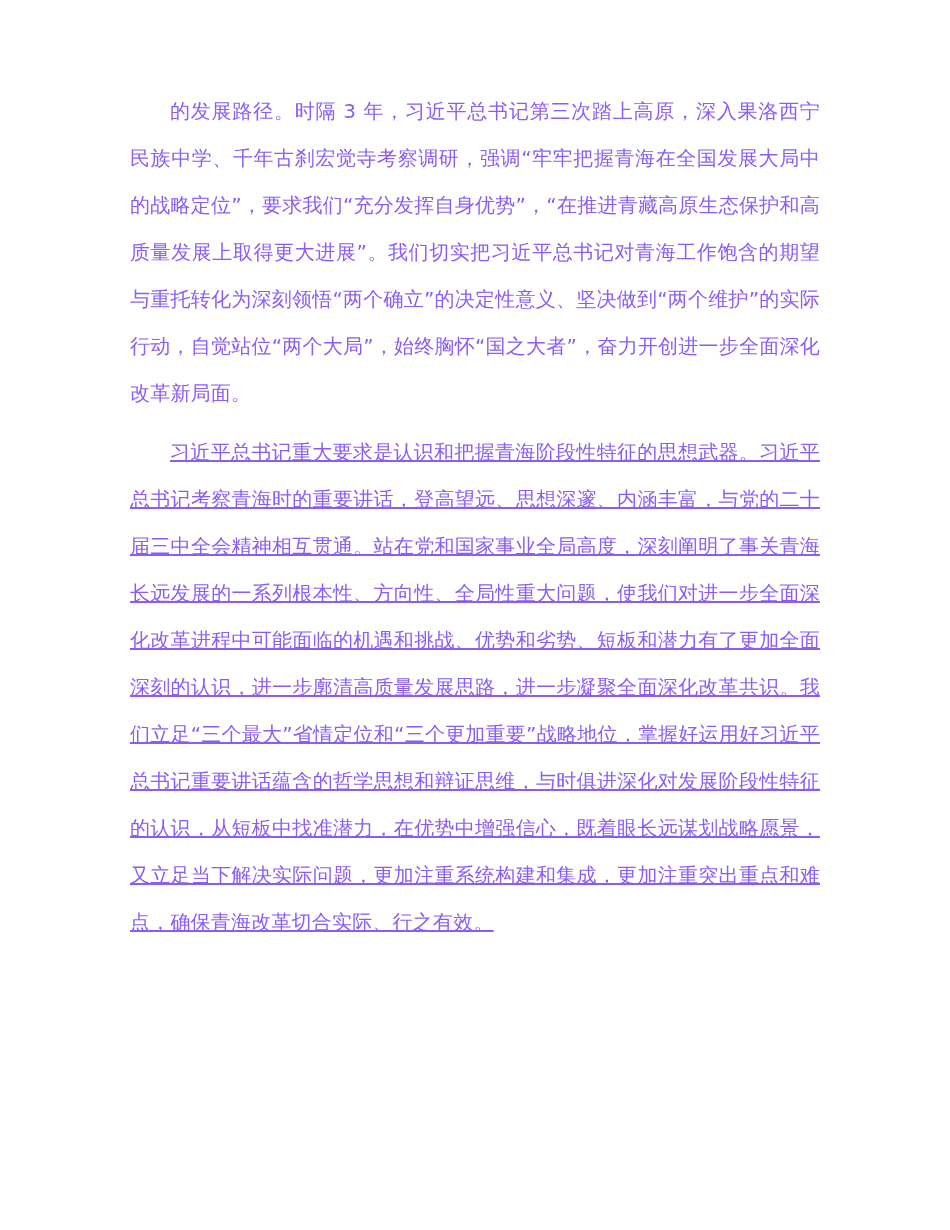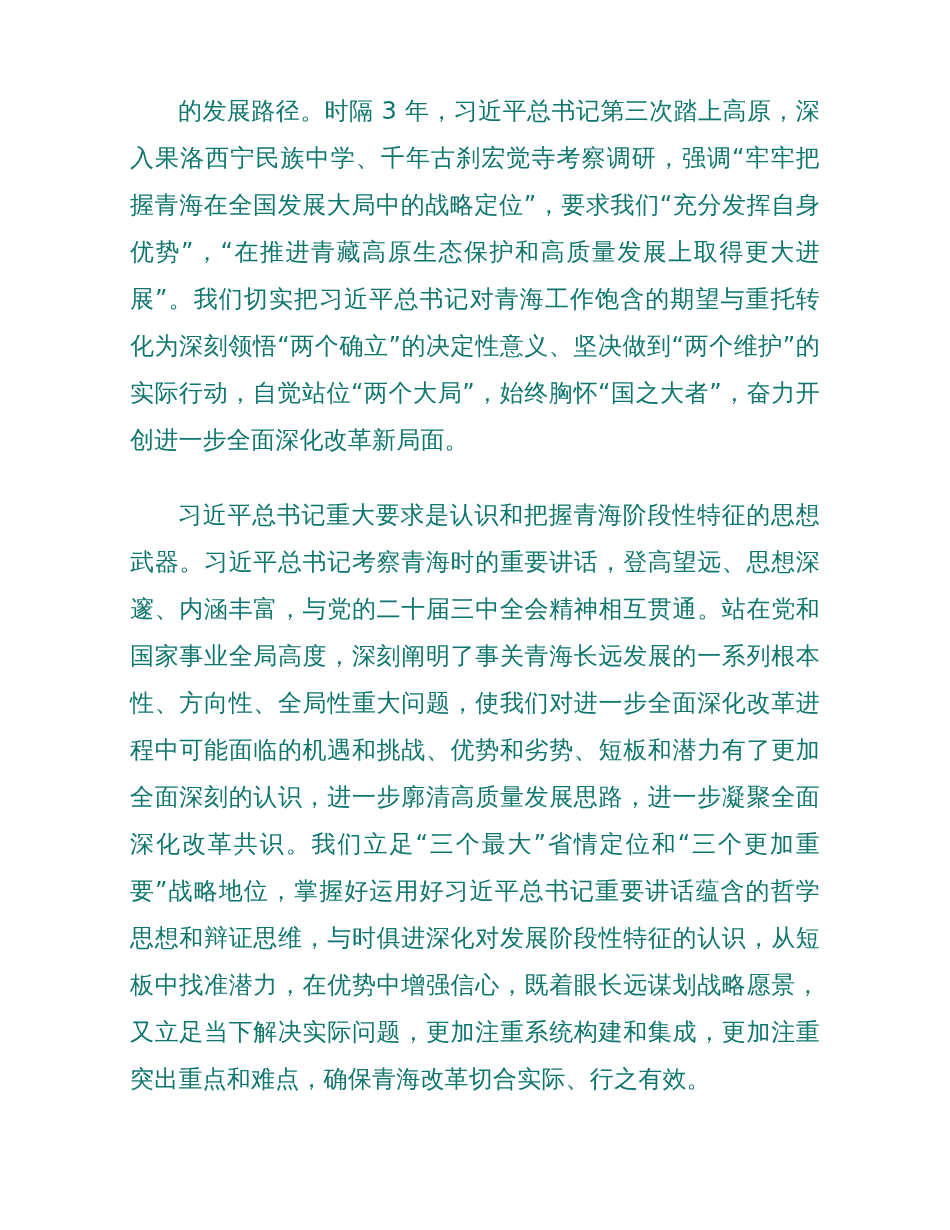--- a/index.html
+++ b/index.html
@@ -19,31 +19,32 @@
     box-sizing: border-box;
   }
   .doc-body {
     position: absolute;
     left: 130px;
     top: 88px;
     width: 690px;
   }
   .para {
     margin: 0 0 0.0em 0;
-    font-size: 24px;
+    font-size: 20px;
     line-height: 47px;
-    color: #0f766e;
+    color: #8b5cf6;
     text-align: justify;
     text-justify: inter-ideograph;
     letter-spacing: 0.2px;
     text-indent: 2em;
     font-weight: 500;
   }
   .para + .para {
-    margin-top: 28px;
+    margin-top: 12px;
+    text-decoration: underline;
   }
 </style>
 </head>
 <body>
 
 <div class="page">
   <div class="doc-body">
     <p class="para">的发展路径。时隔 3 年，习近平总书记第三次踏上高原，深入果洛西宁民族中学、千年古刹宏觉寺考察调研，强调“牢牢把握青海在全国发展大局中的战略定位”，要求我们“充分发挥自身优势”，“在推进青藏高原生态保护和高质量发展上取得更大进展”。我们切实把习近平总书记对青海工作饱含的期望与重托转化为深刻领悟“两个确立”的决定性意义、坚决做到“两个维护”的实际行动，自觉站位“两个大局”，始终胸怀“国之大者”，奋力开创进一步全面深化改革新局面。</p>
     <p class="para">习近平总书记重大要求是认识和把握青海阶段性特征的思想武器。习近平总书记考察青海时的重要讲话，登高望远、思想深邃、内涵丰富，与党的二十届三中全会精神相互贯通。站在党和国家事业全局高度，深刻阐明了事关青海长远发展的一系列根本性、方向性、全局性重大问题，使我们对进一步全面深化改革进程中可能面临的机遇和挑战、优势和劣势、短板和潜力有了更加全面深刻的认识，进一步廓清高质量发展思路，进一步凝聚全面深化改革共识。我们立足“三个最大”省情定位和“三个更加重要”战略地位，掌握好运用好习近平总书记重要讲话蕴含的哲学思想和辩证思维，与时俱进深化对发展阶段性特征的认识，从短板中找准潜力，在优势中增强信心，既着眼长远谋划战略愿景，又立足当下解决实际问题，更加注重系统构建和集成，更加注重突出重点和难点，确保青海改革切合实际、行之有效。</p>
   </div>

